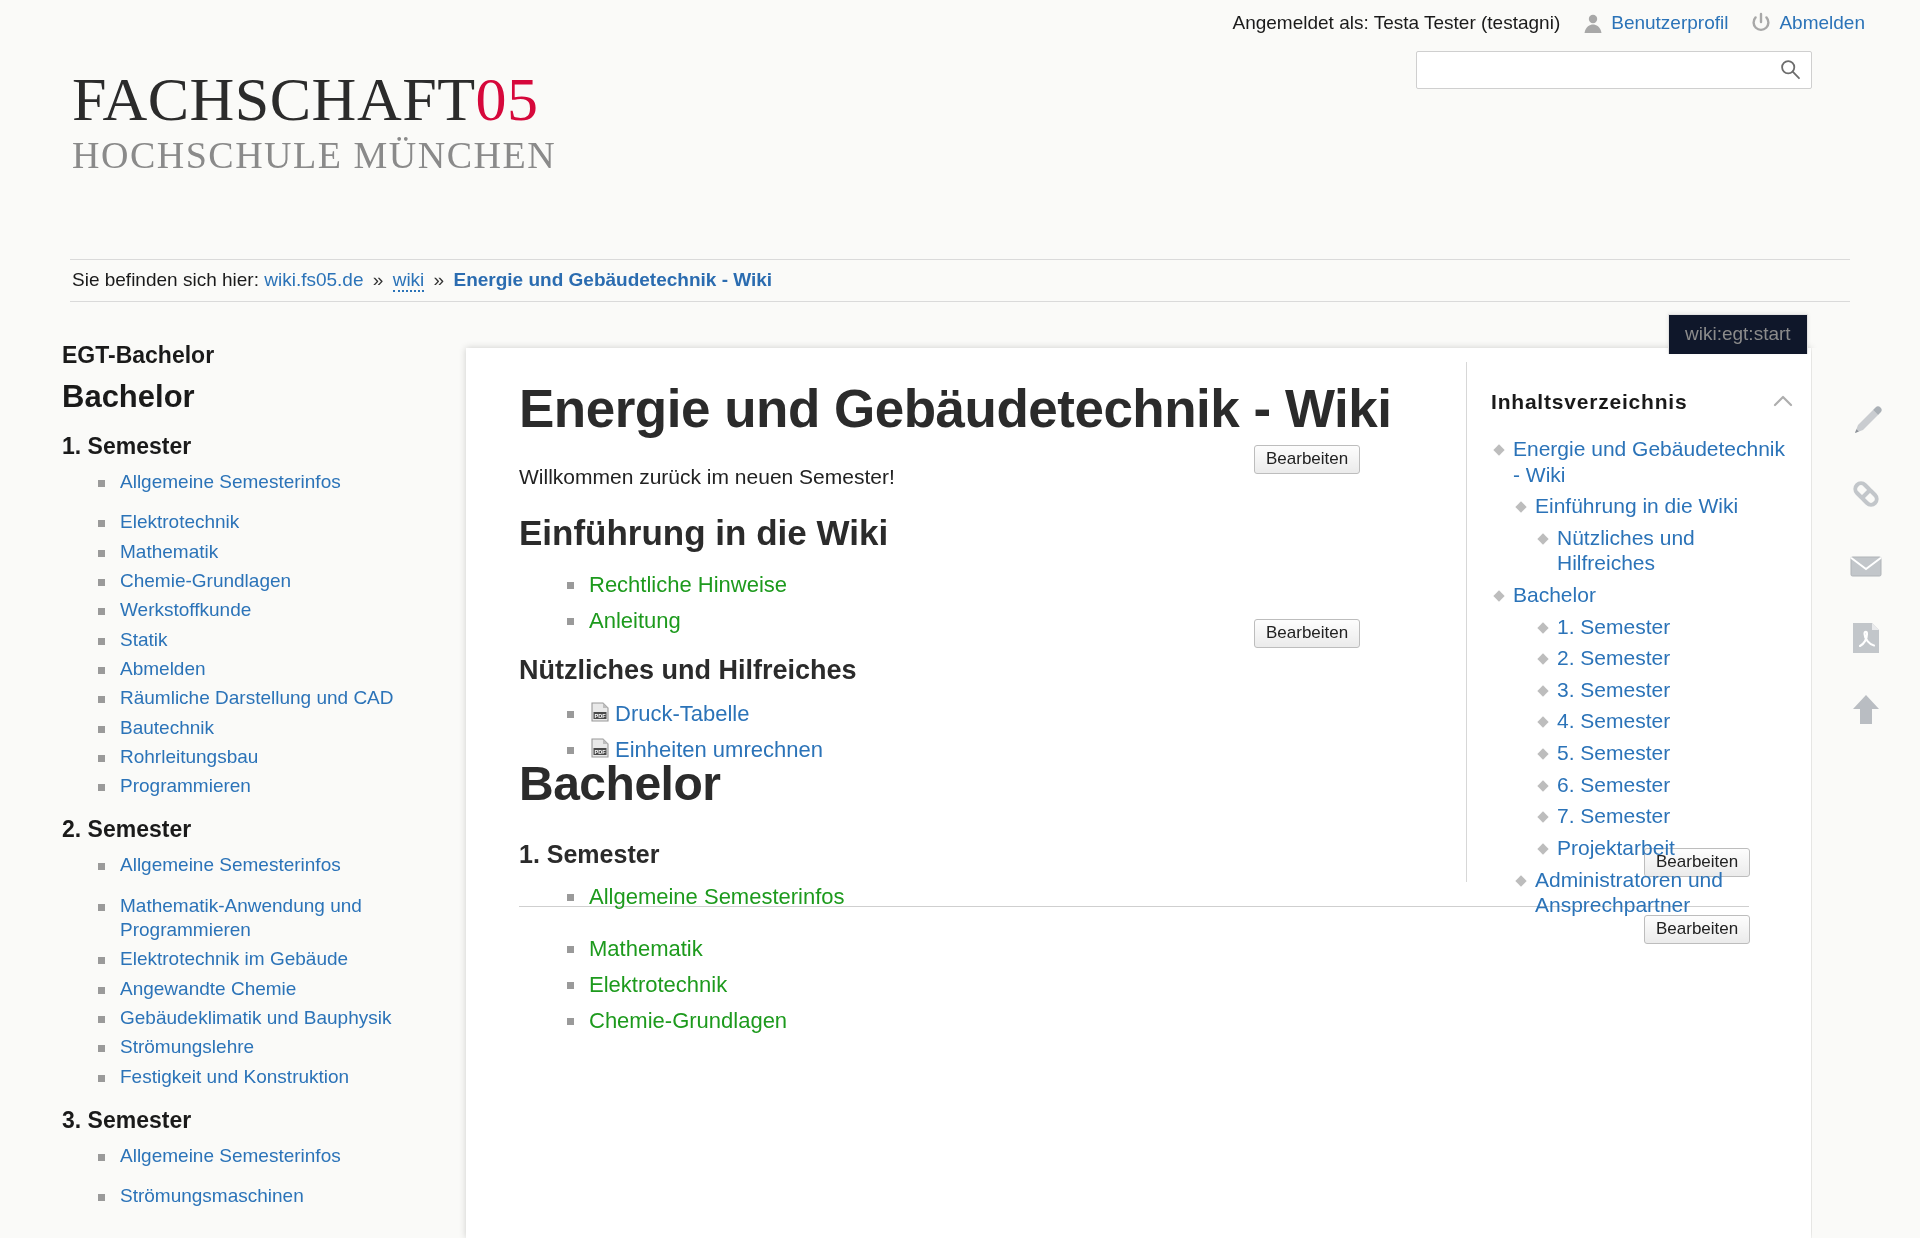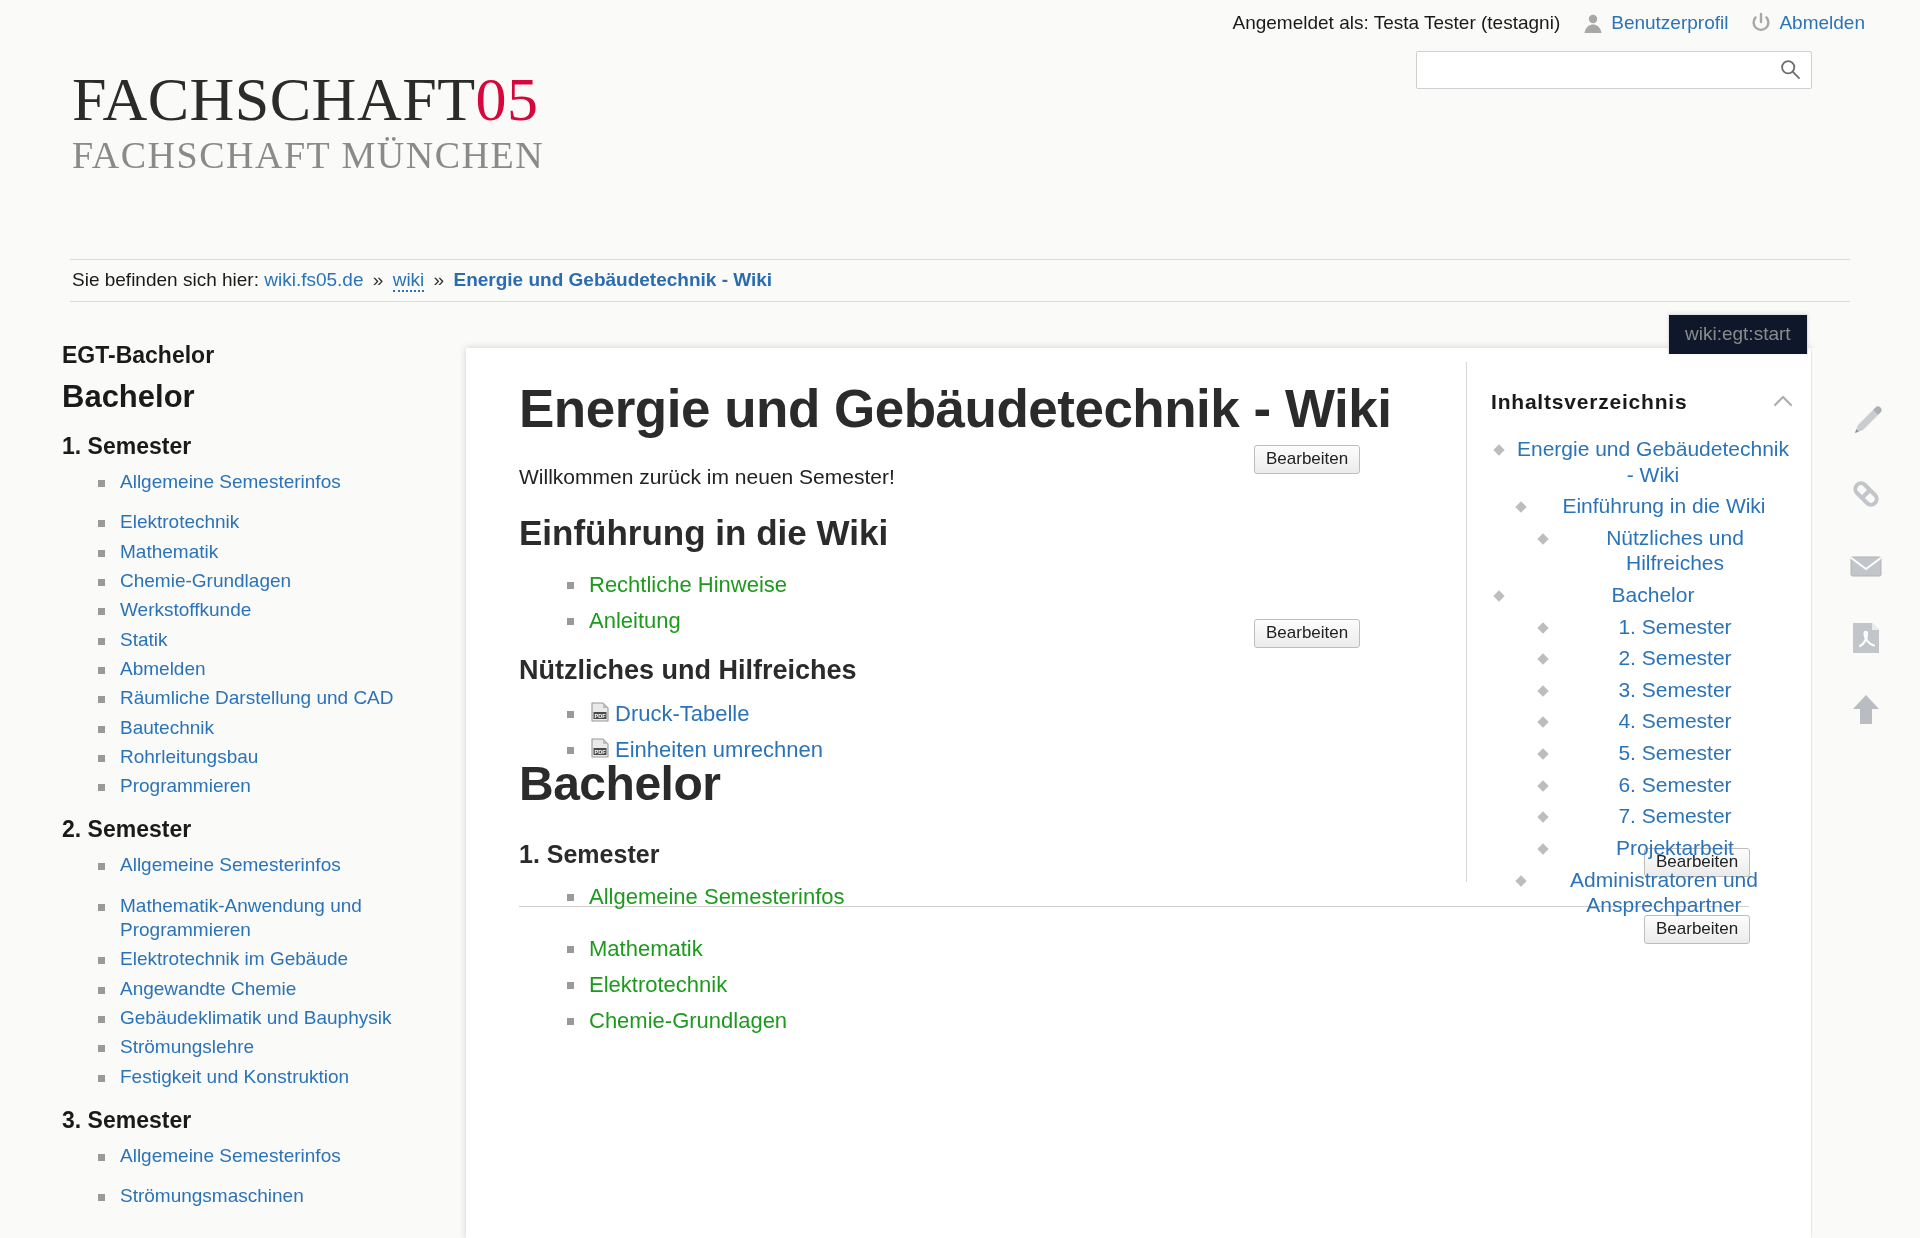--- a/index.html
+++ b/index.html
@@ -243,21 +243,20 @@
   }
 
   
   .toc {
     position: absolute;
     left: 1000px; top: 14px;
     width: 345px;
     height: 520px;
     border-left: 1px solid #d7d7d7;
     padding: 28px 18px 10px 24px;
-    text-align: center;
   }
   .toc-head {
     display: flex;
     align-items: flex-start;
     justify-content: space-between;
     margin-bottom: 22px;
   }
   .toc-title {
     font-size: 21px;
     font-weight: bold;
@@ -355,21 +354,21 @@
       <svg width="22" height="22" viewBox="0 0 22 22">
         <circle cx="9.2" cy="9.2" r="6.1" stroke="#6d6d6d" stroke-width="1.8" fill="none"></circle>
         <line x1="13.7" y1="13.7" x2="20" y2="20.2" stroke="#6d6d6d" stroke-width="1.8" stroke-linecap="round"></line>
       </svg>
     </span>
   </button>
 </div>
 
 <div class="logo">
   <div class="logo-main"><span>FACHSCHAFT</span><span class="num">05</span></div>
-  <div class="logo-sub">FACHSCHAFT MÜNCHEN</div>
+  <div class="logo-sub">HOCHSCHULE MÜNCHEN</div>
 </div>
 
 <div class="bc-wrap">
   <span class="bc-lead">Sie befinden sich hier:</span>
   <a class="bc-link" href="#">wiki.fs05.de</a>
   <span class="bc-sep">»</span>
   <a class="bc-link dotted" href="#">wiki</a>
   <span class="bc-sep">»</span>
   <span class="bc-current">Energie und Gebäudetechnik  -  Wiki</span>
 </div>

